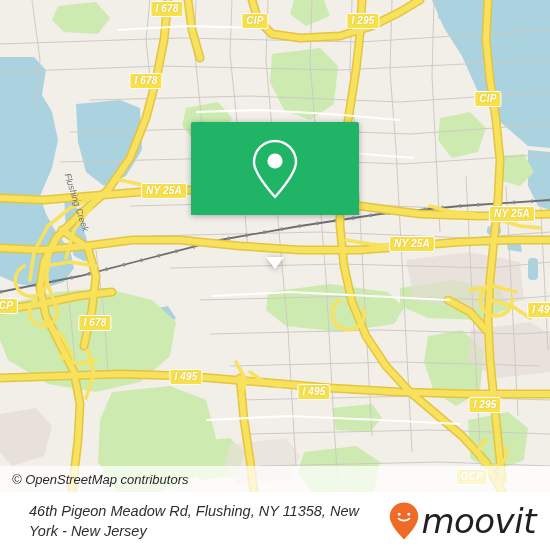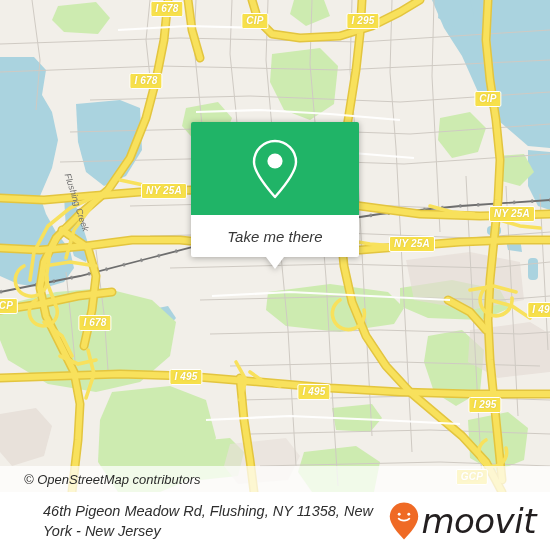--- a/index.html
+++ b/index.html
@@ -66,21 +66,21 @@
   #attribution {
     position: absolute;
     left: 0;
     top: 466px;
     width: 550px;
     height: 26px;
     background: rgba(255,255,255,0.72);
     display: flex;
     align-items: center;
     box-sizing: border-box;
-    padding-left: 24px;
+    padding-left: 12px;
   }
   #attribution .attr-text {
     font-size: 13px;
     color: #2b2b2b;
     font-family: "Liberation Sans", sans-serif;
   }
 
   
   #popup {
     position: absolute;
@@ -127,21 +127,21 @@
   #footer {
     position: absolute;
     left: 0;
     top: 492px;
     width: 550px;
     height: 58px;
     background: #ffffff;
     display: flex;
     align-items: center;
     box-sizing: border-box;
-    padding: 0 14px 0 43px;
+    padding: 0 14px 0 29px;
   }
   #footer-address {
     flex: 1;
     font-size: 14.5px;
     line-height: 20px;
     color: #2e2e2e;
     font-family: "Liberation Sans", sans-serif;
     max-width: 380px;
   }
   #brand {
@@ -368,23 +368,20 @@
     </div>
 
     <div id="popup">
       <div id="popup-green">
         <svg width="50" height="62" viewBox="0 0 50 62" xmlns="http://www.w3.org/2000/svg">
           <path d="M25 3 C13.4 3 4 12.4 4 24 C4 33 14 46.5 25 59
                    C36 46.5 46 33 46 24 C46 12.4 36.6 3 25 3 Z" fill="none" stroke="#FFFFFF" stroke-width="2.4" stroke-linejoin="round"></path>
           <circle cx="25" cy="23" r="7.6" fill="#FFFFFF"></circle>
         </svg>
       </div>
-      <div id="popup-white">
-        <span id="popup-label">Take me there</span>
-      </div>
       <div id="popup-tail"></div>
     </div>
   </div>
 
   <div id="footer">
     <div id="footer-address">46th Pigeon Meadow Rd, Flushing, NY 11358, New York - New Jersey</div>
     <div id="brand">
       <svg width="30" height="38" viewBox="0 0 30 38" xmlns="http://www.w3.org/2000/svg">
         <path d="M15 0.5 C6.9 0.5 0.8 6.8 0.8 14.6 C0.8 22.2 8.4 30.6 15 37.5
                  C21.6 30.6 29.2 22.2 29.2 14.6 C29.2 6.8 23.1 0.5 15 0.5 Z" fill="#EF6A25"></path>

